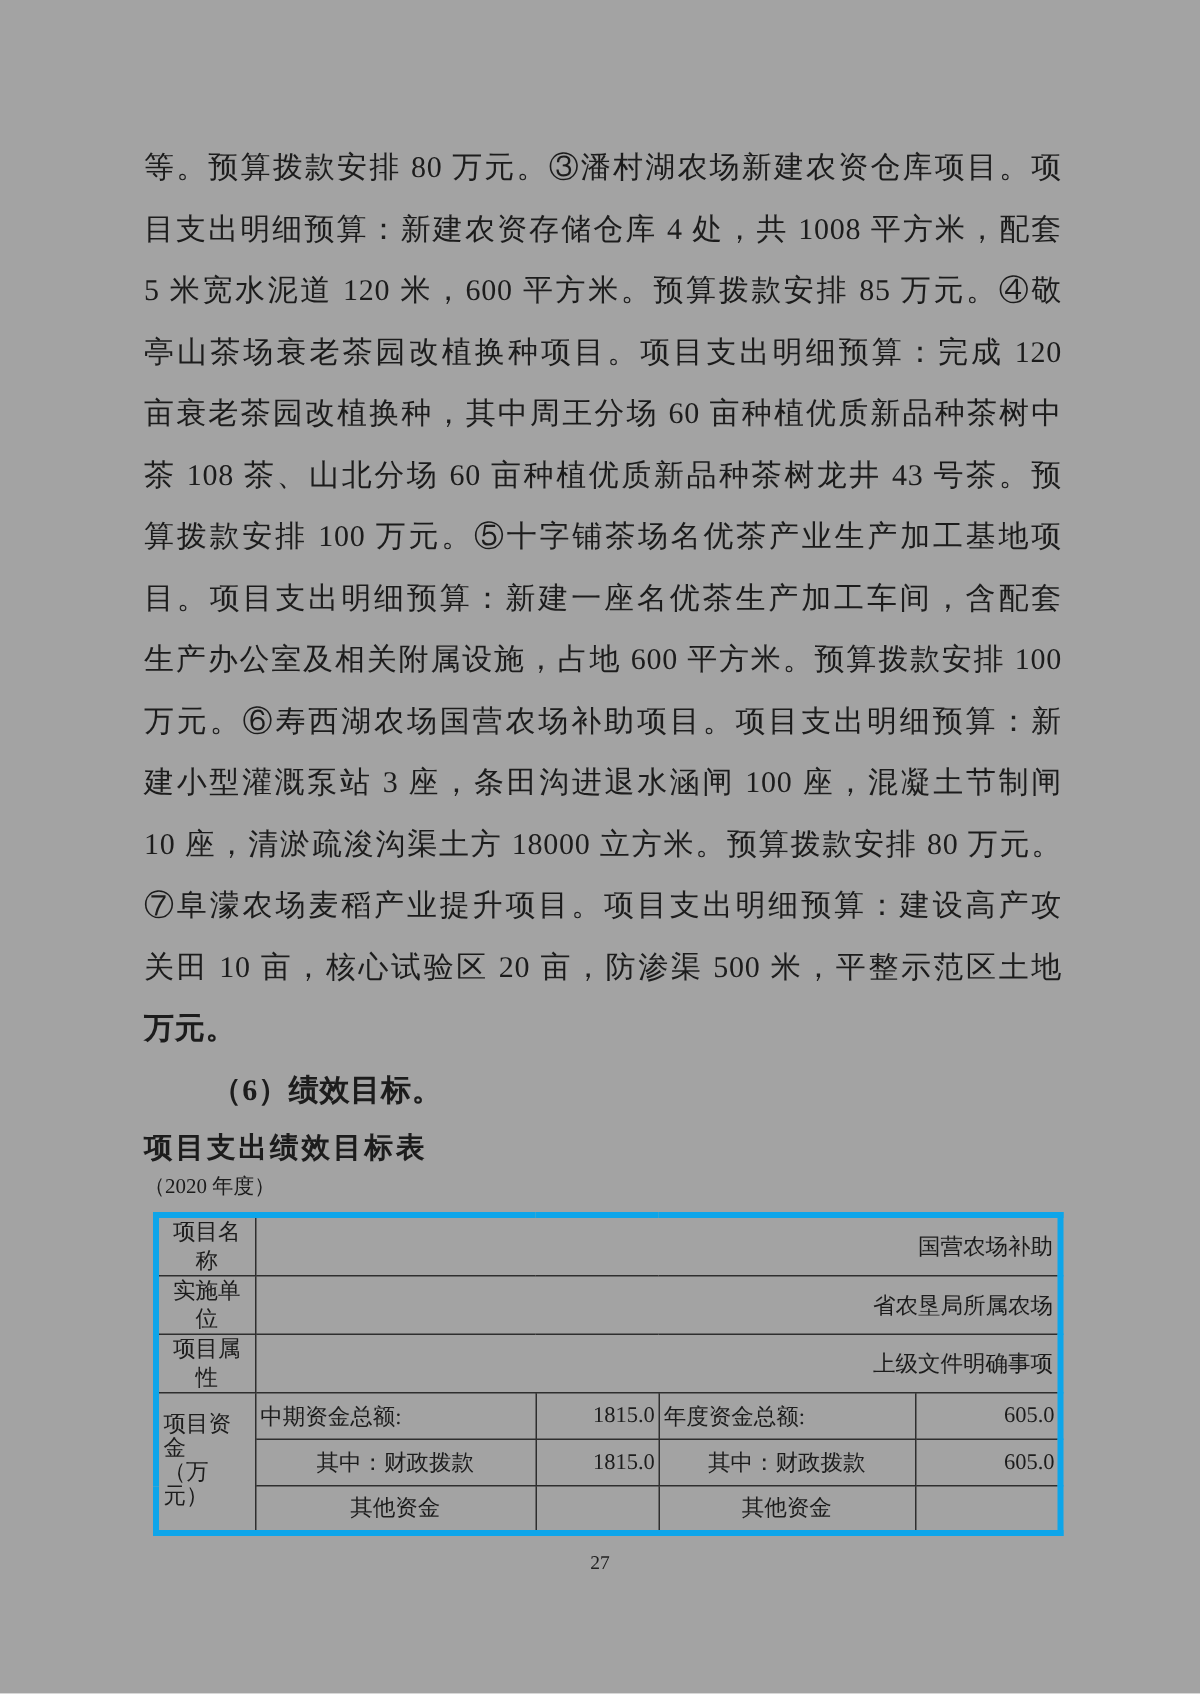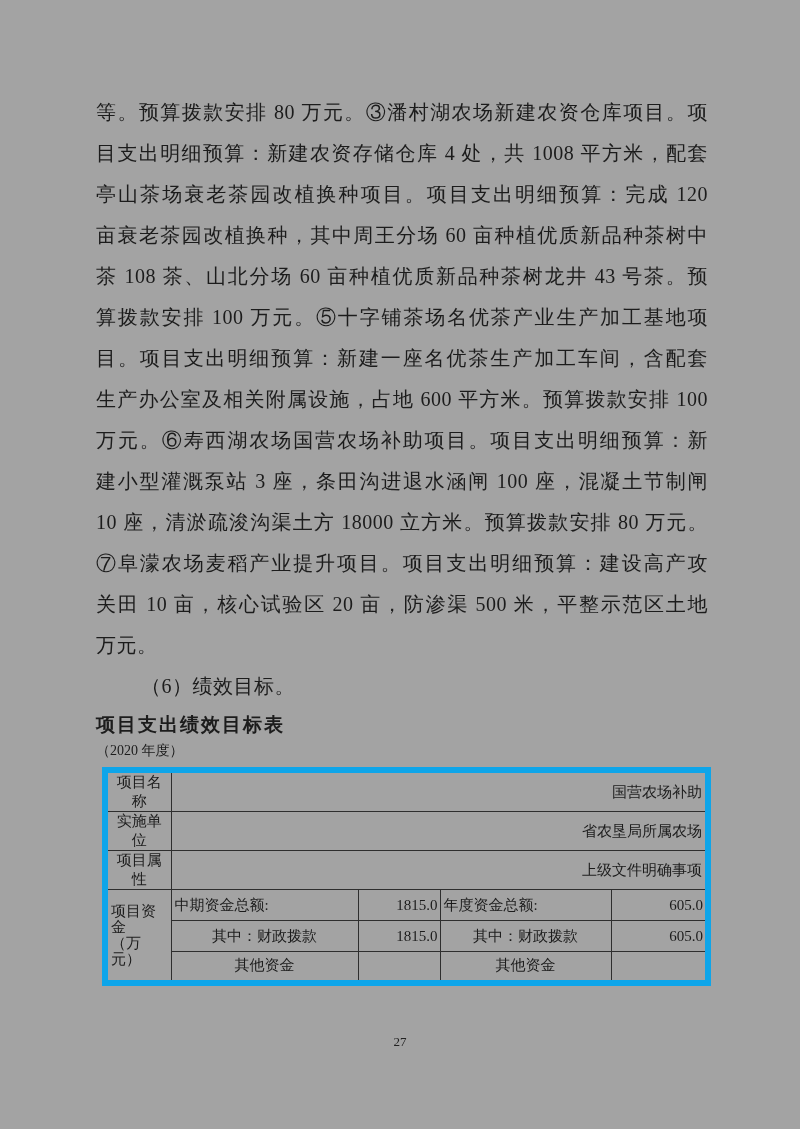--- a/index.html
+++ b/index.html
@@ -25,20 +25,21 @@
   .para .line {
     font-size: 20px;
     line-height: 41px;
     text-align: justify;
     text-align-last: justify;
     letter-spacing: 0.5px;
   }
   .para .line.short {
     text-align: left;
     text-align-last: left;
+    font-weight: bold;
   }
   .para .line.indent {
     text-indent: 45px;
   }
   .doc-title {
     margin-top: 5px;
     text-align: left;
     font-size: 19px;
     font-weight: 700;
     letter-spacing: 2px;
@@ -49,21 +50,21 @@
     text-align: left;
     font-size: 14px;
     line-height: 18px;
   }
   table.perf {
     border-collapse: collapse;
     table-layout: fixed;
     width: 603px;
     margin-left: 6px;
     margin-top: 7px;
-    border: 6px solid #0ea5e9;
+    border: 4px solid #0ea5e9;
   }
   table.perf td {
     border: 1px solid #2e2e2e;
     font-size: 15px;
     padding: 0 3px;
     vertical-align: middle;
     overflow: hidden;
   }
   tr.r1 { height: 28px; }
   tr.r2 { height: 30px; }
@@ -87,20 +88,21 @@
 </style>
 </head>
 <body>
 
 <div class="page">
   <div class="content">
 
     <div class="para">
       <div class="line">等。预算拨款安排 80 万元。③潘村湖农场新建农资仓库项目。项</div>
       <div class="line">目支出明细预算：新建农资存储仓库 4 处，共 1008 平方米，配套</div>
+      <div class="line">5 米宽水泥道 120 米，600 平方米。预算拨款安排 85 万元。④敬</div>
       <div class="line">亭山茶场衰老茶园改植换种项目。项目支出明细预算：完成 120</div>
       <div class="line">亩衰老茶园改植换种，其中周王分场 60 亩种植优质新品种茶树中</div>
       <div class="line">茶 108 茶、山北分场 60 亩种植优质新品种茶树龙井 43 号茶。预</div>
       <div class="line">算拨款安排 100 万元。⑤十字铺茶场名优茶产业生产加工基地项</div>
       <div class="line">目。项目支出明细预算：新建一座名优茶生产加工车间，含配套</div>
       <div class="line">生产办公室及相关附属设施，占地 600 平方米。预算拨款安排 100</div>
       <div class="line">万元。⑥寿西湖农场国营农场补助项目。项目支出明细预算：新</div>
       <div class="line">建小型灌溉泵站 3 座，条田沟进退水涵闸 100 座，混凝土节制闸</div>
       <div class="line">10 座，清淤疏浚沟渠土方 18000 立方米。预算拨款安排 80 万元。</div>
       <div class="line">⑦阜濛农场麦稻产业提升项目。项目支出明细预算：建设高产攻</div>

